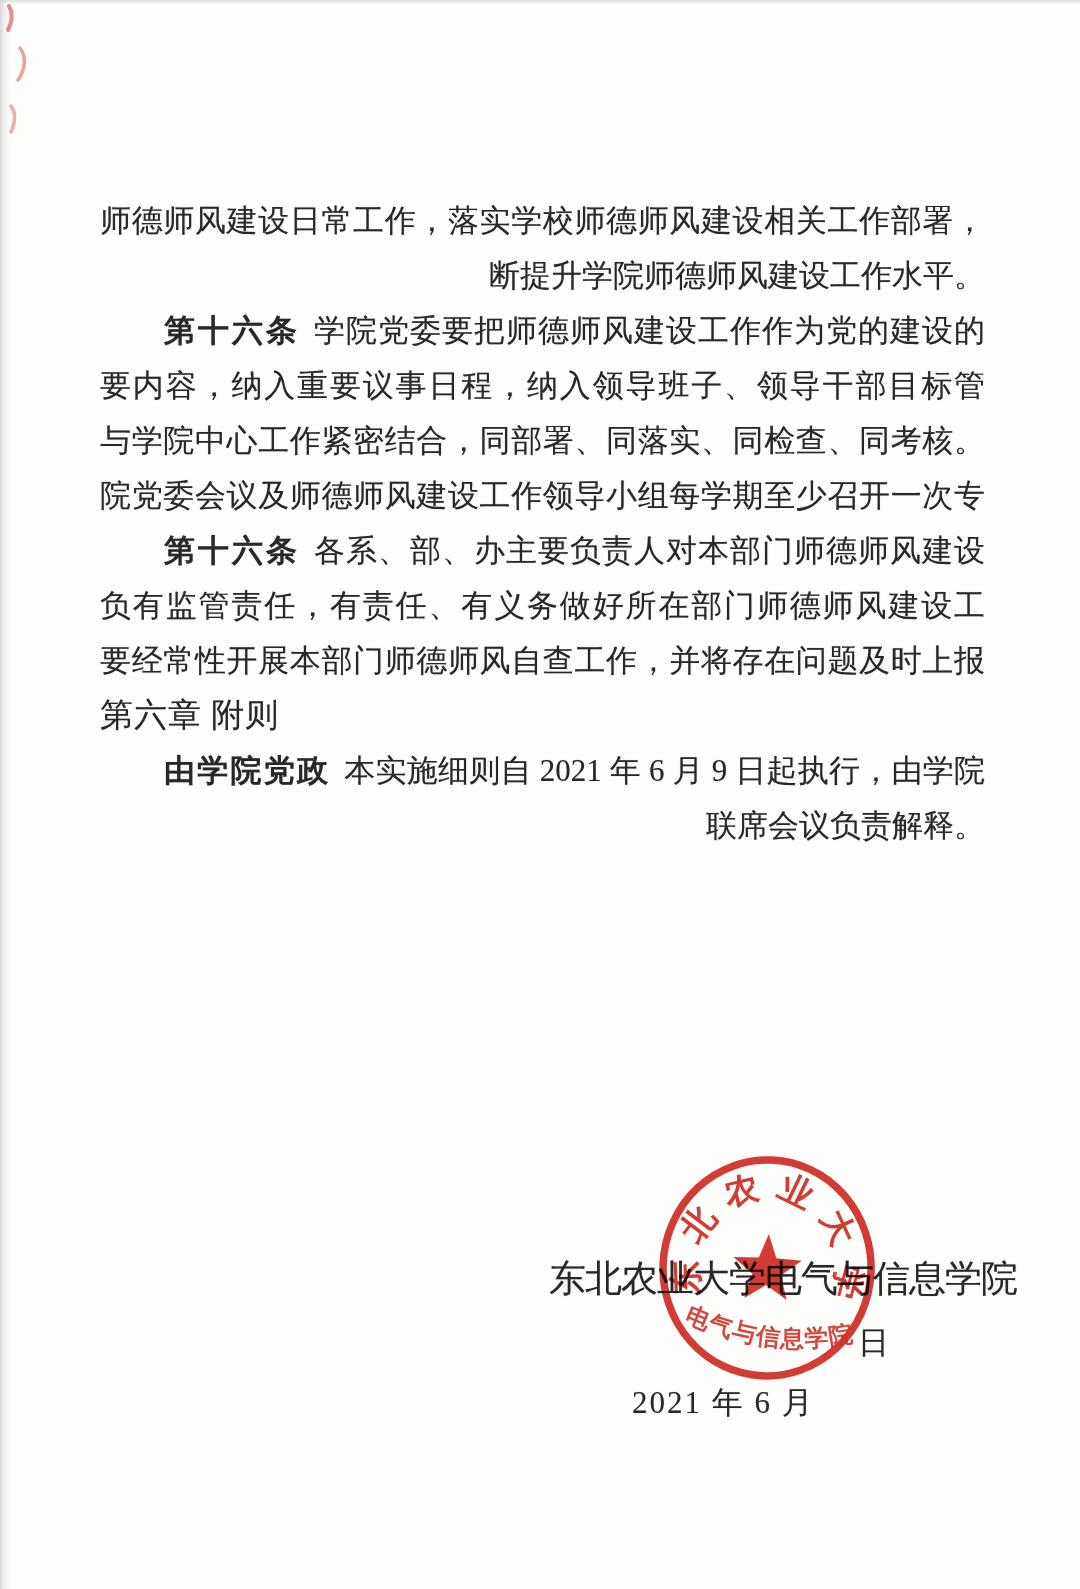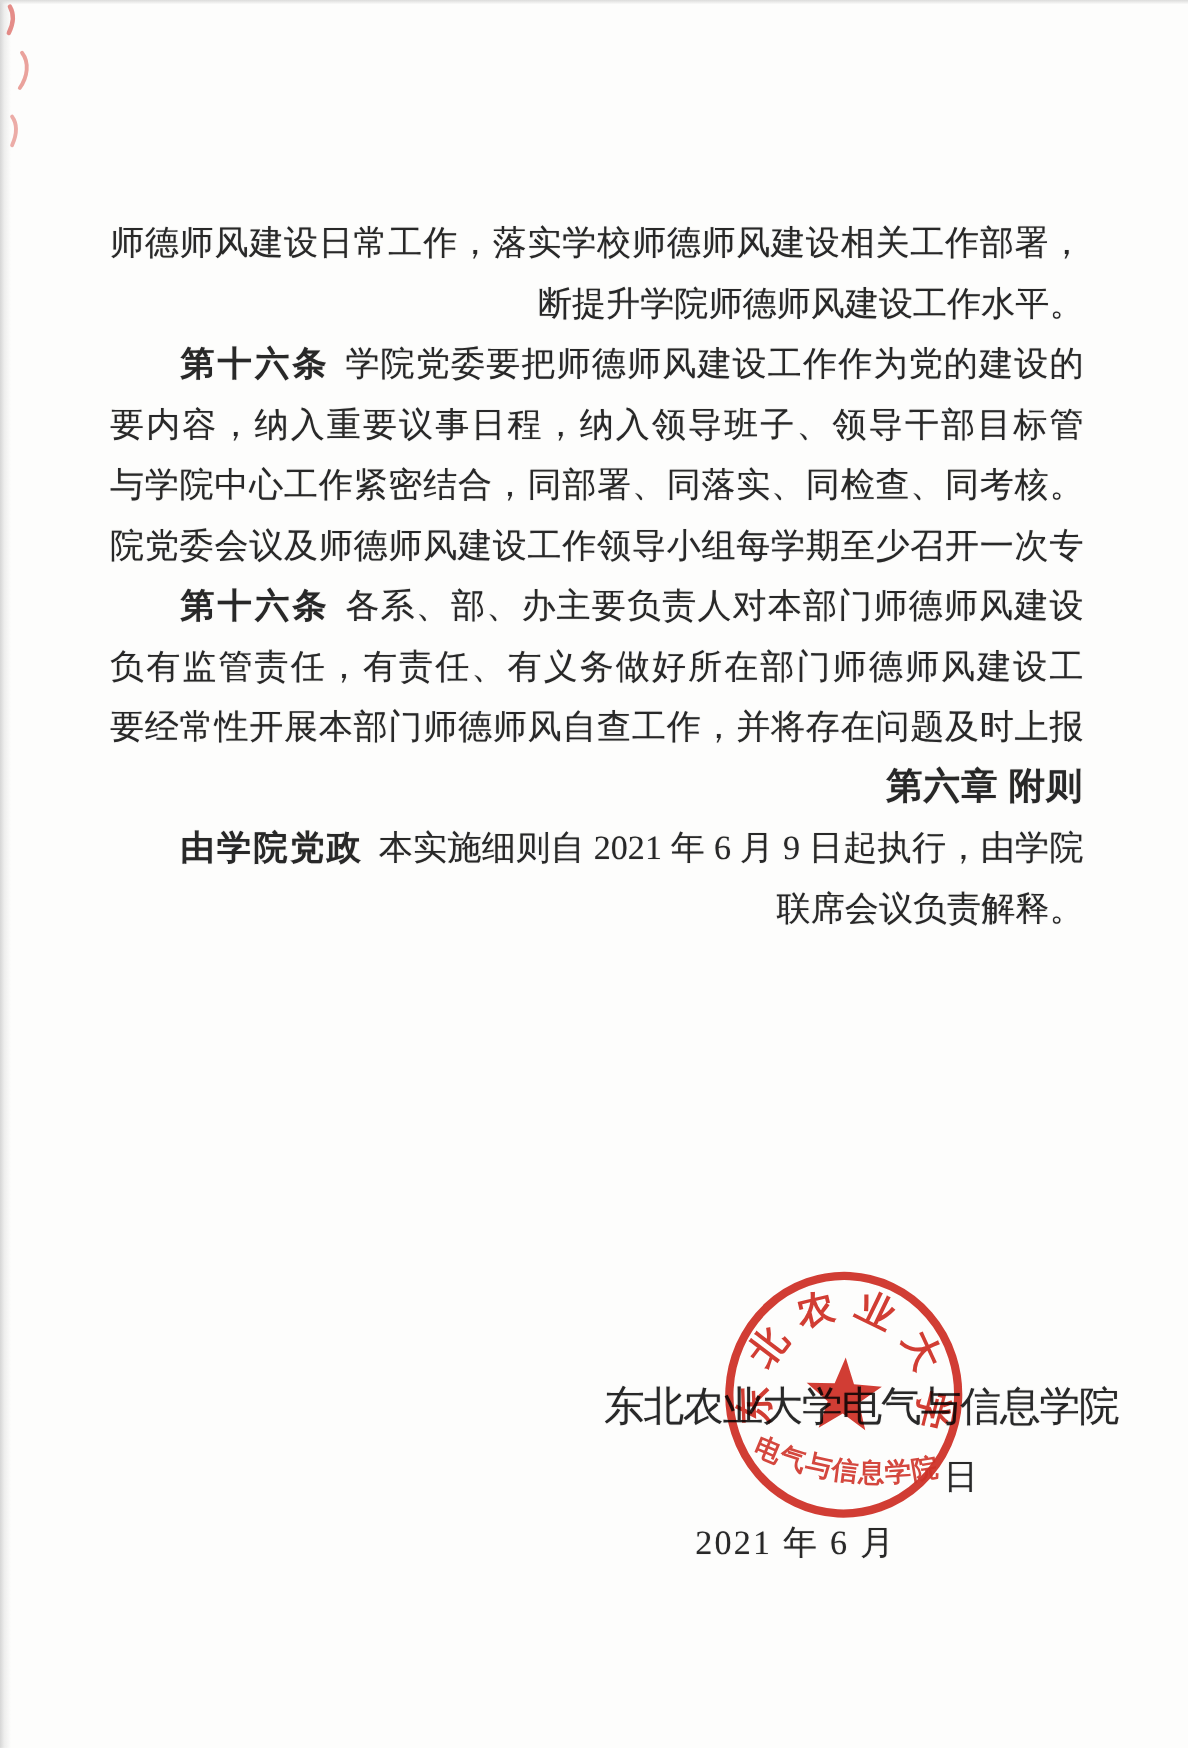--- a/index.html
+++ b/index.html
@@ -41,22 +41,22 @@
   .line.fill {
     text-align: justify;
     text-align-last: justify;
     -moz-text-align-last: justify;
   }
   .line.end { text-align: right; margin-left: 23px; }
   .line.indent { padding-left: 64px; }
   .b { font-weight: bold; margin-right: 14px; letter-spacing: 2px; margin-top: 29px; }
   .chapter {
     height: 55px; line-height: 55px;
-    text-align: right;
-    font-weight: bold;
+    text-align: left;
+    font-weight: normal;
     font-size: 33px;
     letter-spacing: 1px;
   }
 
   
   .sig-org {
     position: absolute; left: 549px; top: 1254px;
     font-size: 37px; letter-spacing: -1px;
     color: #282828; text-shadow: 0 0 1px rgba(40,40,40,.35);
     white-space: nowrap;

